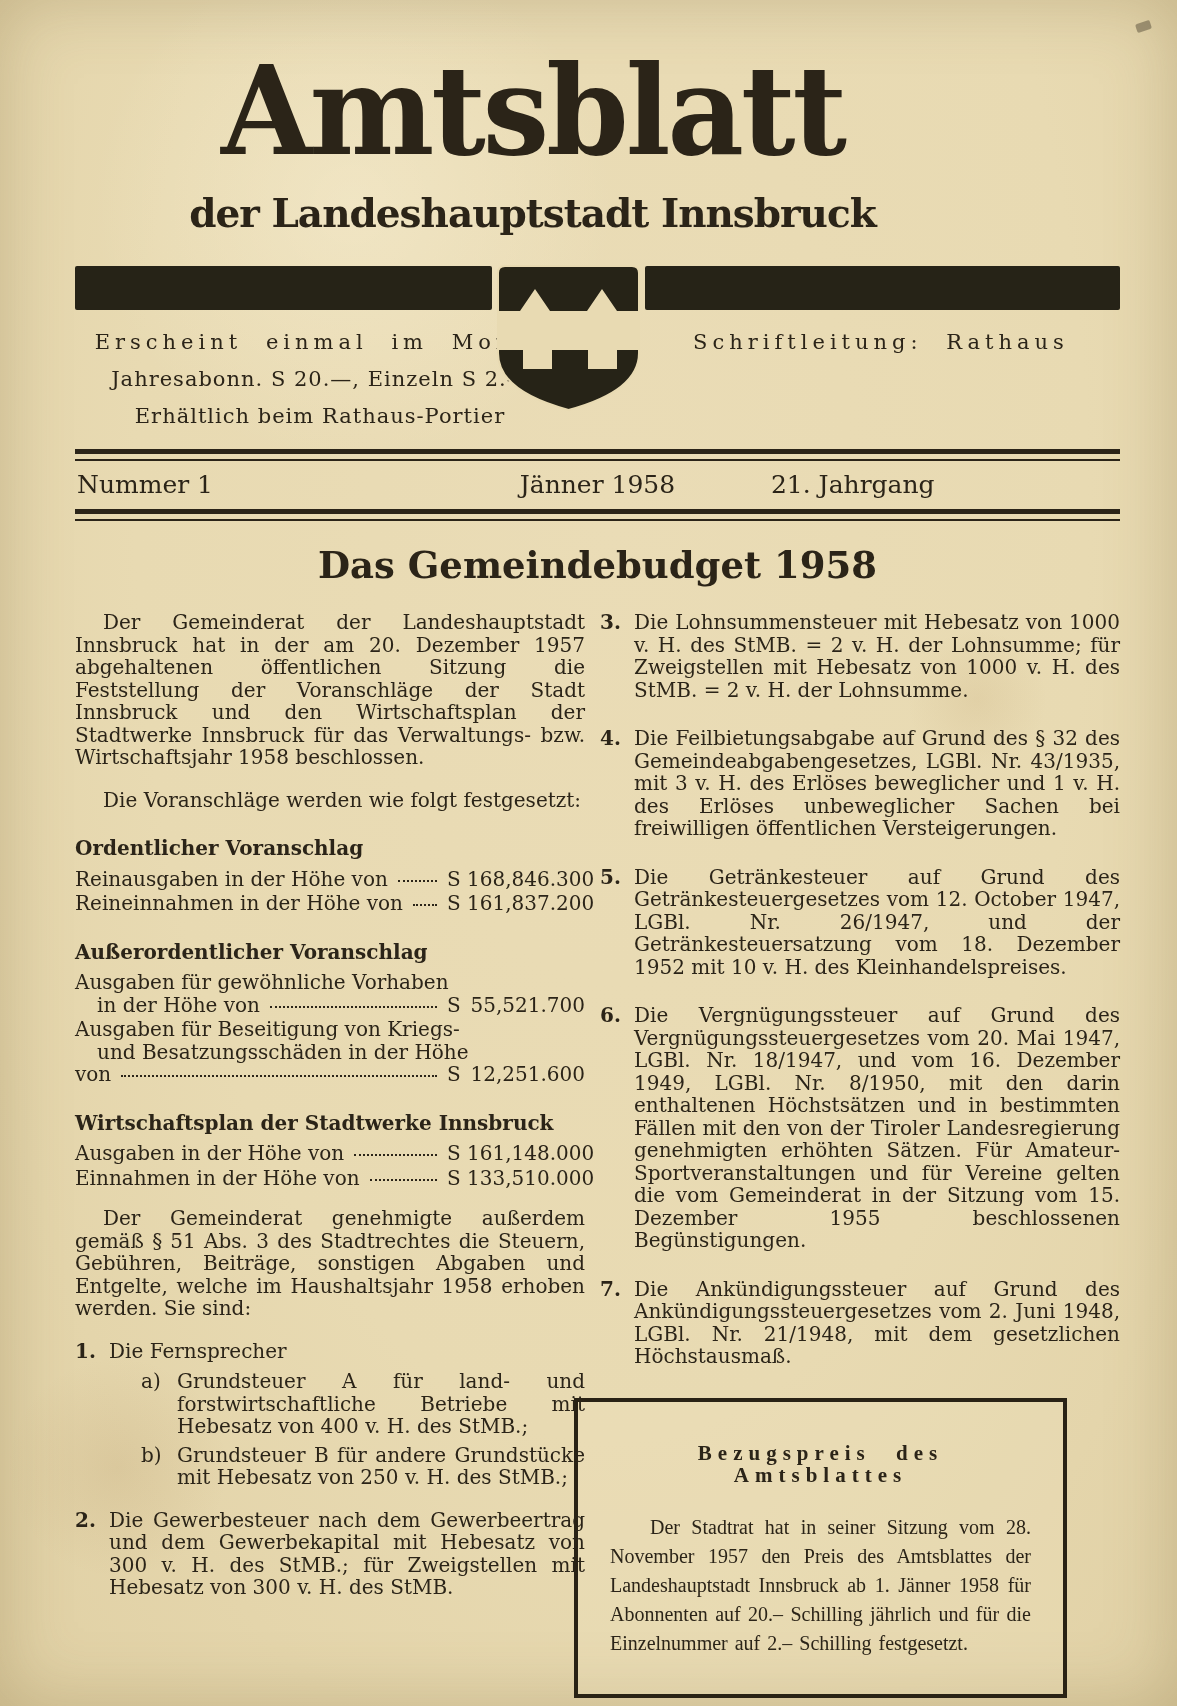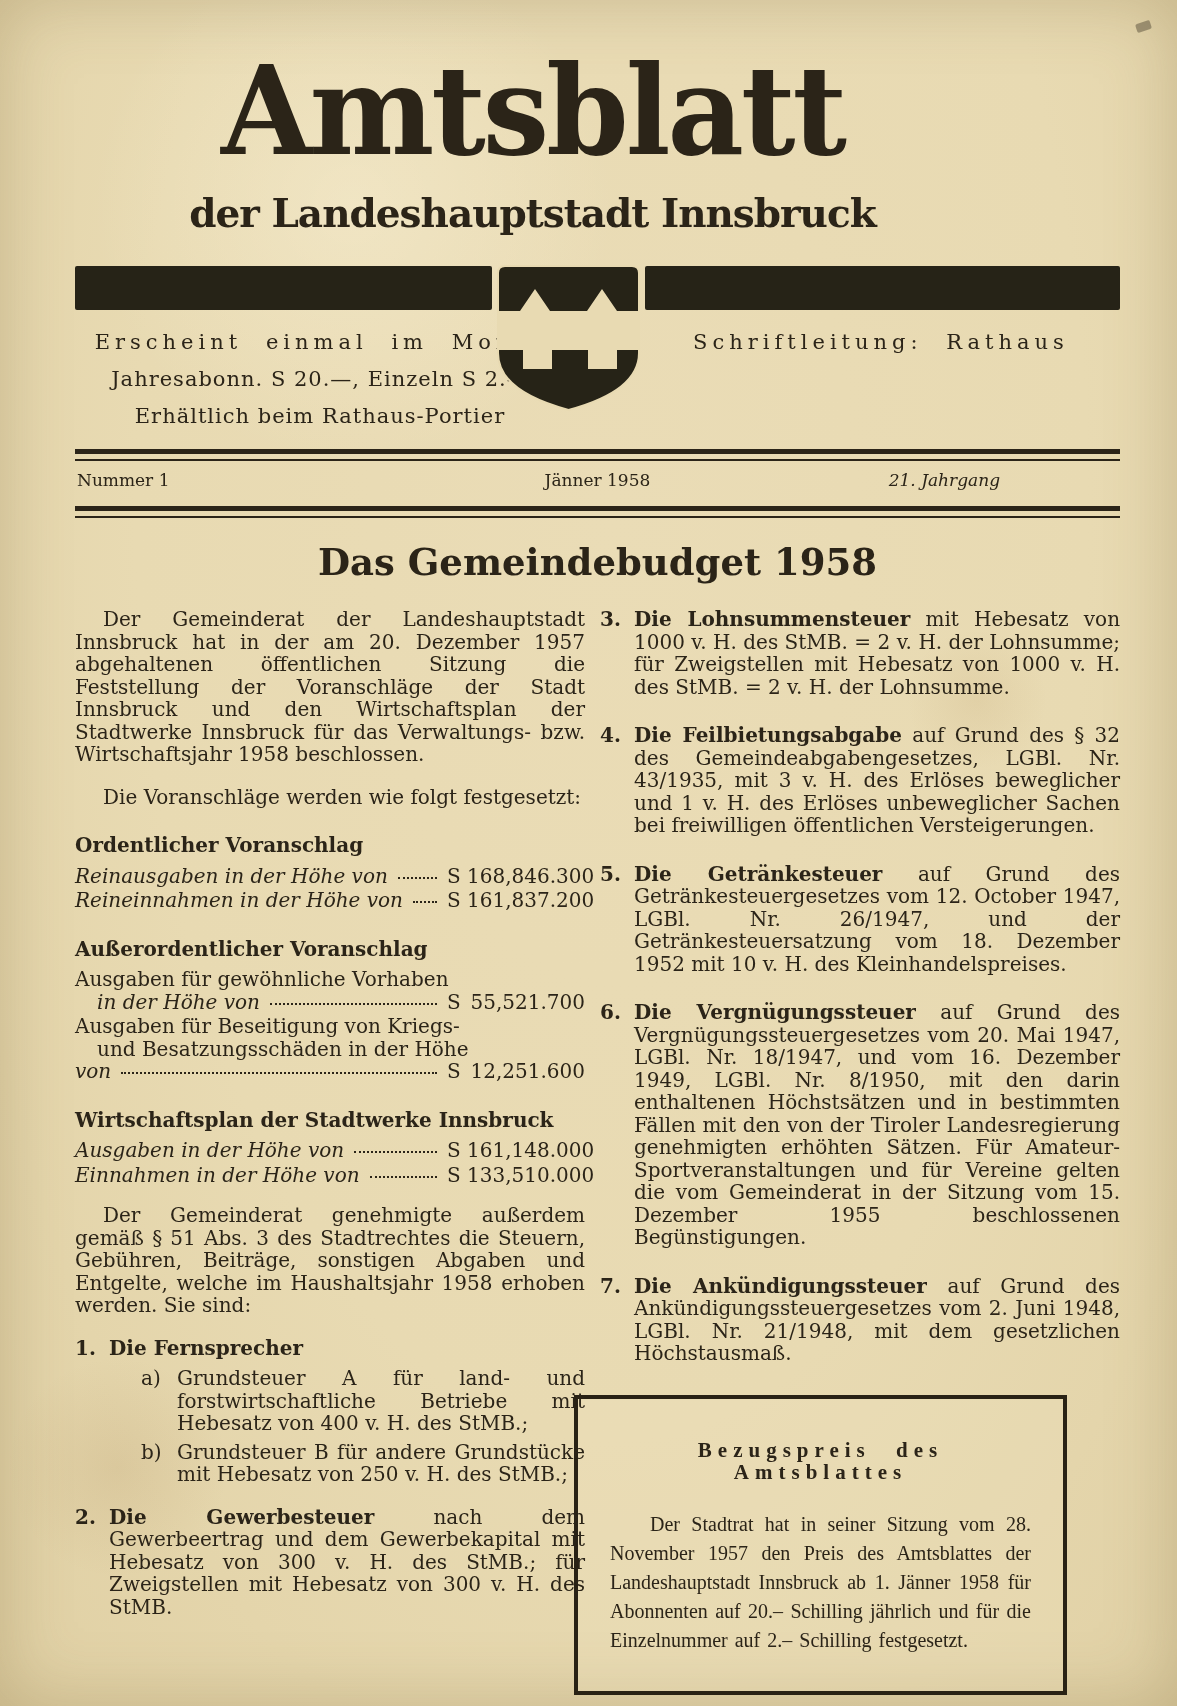--- a/index.html
+++ b/index.html
@@ -43,54 +43,54 @@
   .pub-left{width:490px; text-align:center;}
   .pub-mid{flex:1;}
   .pub-right{width:478px; text-align:center;}
   .spaced{letter-spacing:5px; word-spacing:12px;}
   .spaced2{letter-spacing:3px; word-spacing:6px;}
   .spaced3{letter-spacing:1px;}
 
   
   .rule{height:5px; border-top:5px solid #2b2418; border-bottom:2px solid #2b2418;}
   .rule.top{margin-top:14px;}
-  .issue-line{display:flex; align-items:baseline; padding:9px 2px 16px 2px; font-size:17px;}
+  .issue-line{display:flex; align-items:baseline; padding:9px 2px 10px 2px; font-size:25px;}
   .issue-line .cell{width:33.33%;}
   .issue-line .c{text-align:center;}
-  .issue-line .r{text-align:center;font-style:italic;}
+  .issue-line .r{text-align:left;}
 
   
   .article-title{
     text-align:center; font-size:37px; font-weight:bold;
     margin:22px 0 0 0; letter-spacing:0;
   }
   .columns{display:flex; margin-top:24px; font-size:20px; line-height:22.5px;}
   .col{text-align:justify;}
   .col.left{width:510px; margin-right:15px;}
   .col.right{width:520px;}
   p.body{margin:0 0 0 0; text-indent:28px;}
   p.body + p.body{margin-top:20px;}
   h3.shead{font-size:20px; margin:26px 0 8px 0; text-align:left;}
 
   
   .brow{display:flex; align-items:baseline; margin:2px 0;}
-  .blabel{white-space:nowrap;font-style:italic;}
+  .blabel{white-space:nowrap;}
   .leader{flex:1; border-bottom:2px dotted #2b2418; margin:0 10px; position:relative; top:-4px; min-width:24px;}
   .cur{width:20px; flex:none;}
   .amt{width:118px; flex:none; text-align:right; white-space:nowrap;}
   .brow-multi{margin:2px 0;}
   .pre-line{text-align:left;}
   .pre-line.cont{padding-left:22px;}
   .lastline{display:flex; align-items:baseline;}
   .lastline.ind .blabel{padding-left:22px;}
 
   
   .titem{position:relative; padding-left:34px; margin-top:20px;}
   .titem .tnum{position:absolute; left:0; top:0; font-weight:bold;}
-  .titem .tbold{font-weight:bold;}
+  .titem .tbold{font-weight:normal;}
   .sub{position:relative; margin:8px 0 0 32px; padding-left:36px;}
   .sub .smark{position:absolute; left:0; top:0;}
   .sub .s2{display:block;}
 
   
   .notice-box{
     box-sizing:border-box;
     width:493px; margin:30px 0 0 -26px;
     border:4px solid #292215;
     padding:40px 32px 36px 32px;

